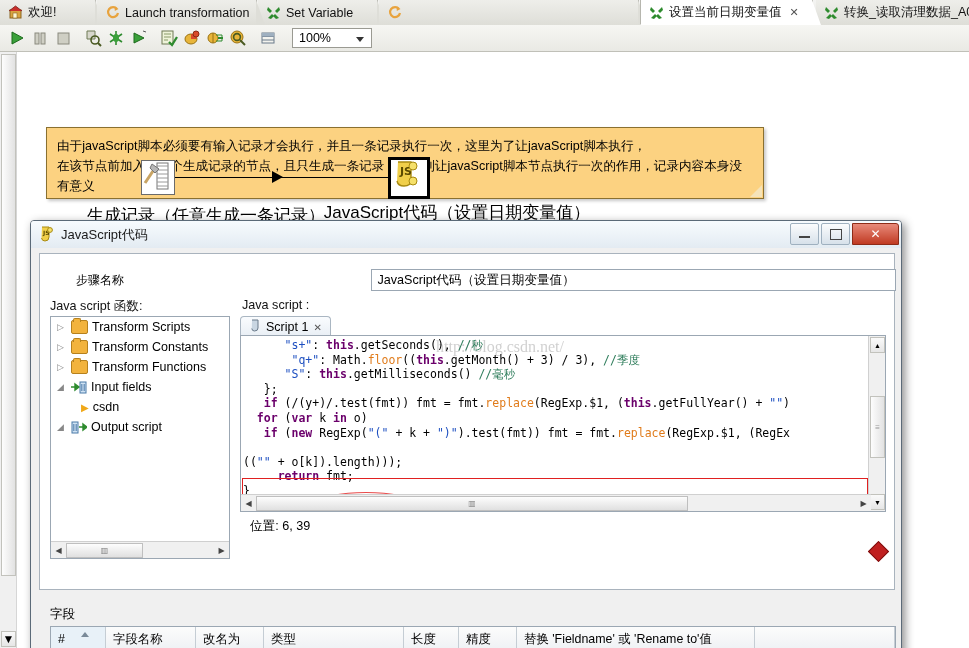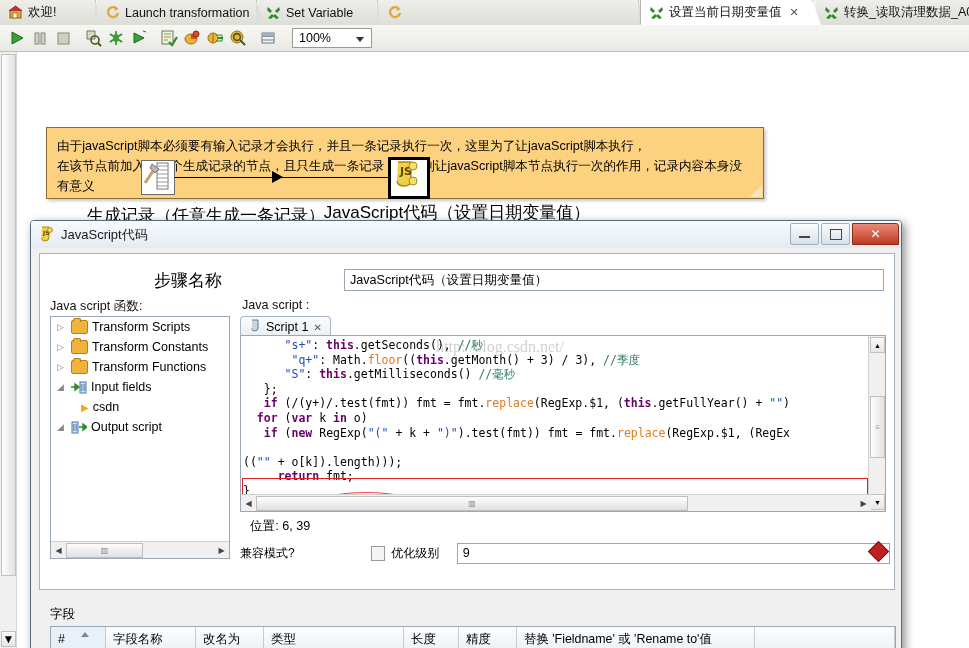--- a/index.html
+++ b/index.html
@@ -138,21 +138,21 @@
 
   .dlg-body { position: absolute; left:0; top:27px; right:0; bottom:0;
      background:#f0f0f0; }
   .dlg-inner {
     position: absolute; left: 8px; top: 5px; width: 856px; height: 337px;
     background: #fff; border: 1px solid #a9b3bd; box-sizing: border-box;
   }
 
   .steprow { position:absolute; left:0; top: 14px; width: 856px; height: 24px;
     display:flex; align-items:center; }
-  .steprow .lbl { width: 296px; text-align: center; padding-right: 8px; font-size: 17px;}
+  .steprow .lbl { width: 296px; text-align: left; padding-right: 8px; font-size: 12px; margin-left: 36px;}
   .stepinput { width: 540px; height: 22px; border: 1px solid #9ba7b3; background:#fff;
     font-size: 12.6px; padding-left: 5px; box-sizing: border-box; display:flex; align-items:center;}
 
   .sec-label { position:absolute; font-size:12.6px; color:#111; }
 
   .tree {
     position: absolute; left: 10px; top: 62px; width: 180px; height: 243px;
     background: #fff; border: 1px solid #9ba7b3; box-sizing: border-box;
     overflow: hidden; font-size: 12.5px;
   }
@@ -566,26 +566,20 @@
                 <span class="lb">◀</span>
                 <span class="thumb">▥</span>
                 <span style="flex:1"></span>
                 <span class="rb">▶</span>
               </div>
             </div>
           </div>
 
           <span class="poslbl">位置: 6, 39</span>
 
-          <div class="compatrow">
-            <span style="width:140px;">兼容模式?</span>
-            <span class="chk"></span>
-            <span style="margin-left:6px;width:70px;">优化级别</span>
-            <span class="optinput">9</span>
-          </div>
           <span class="diamond"></span>
 
           <span class="fields-label">字段</span>
 
           <div class="ftable">
             <div class="fthead">
               <span class="fth idx" style="width:55px;">
                 <span>#</span>
                 <span class="sortarrow"></span>
               </span>

